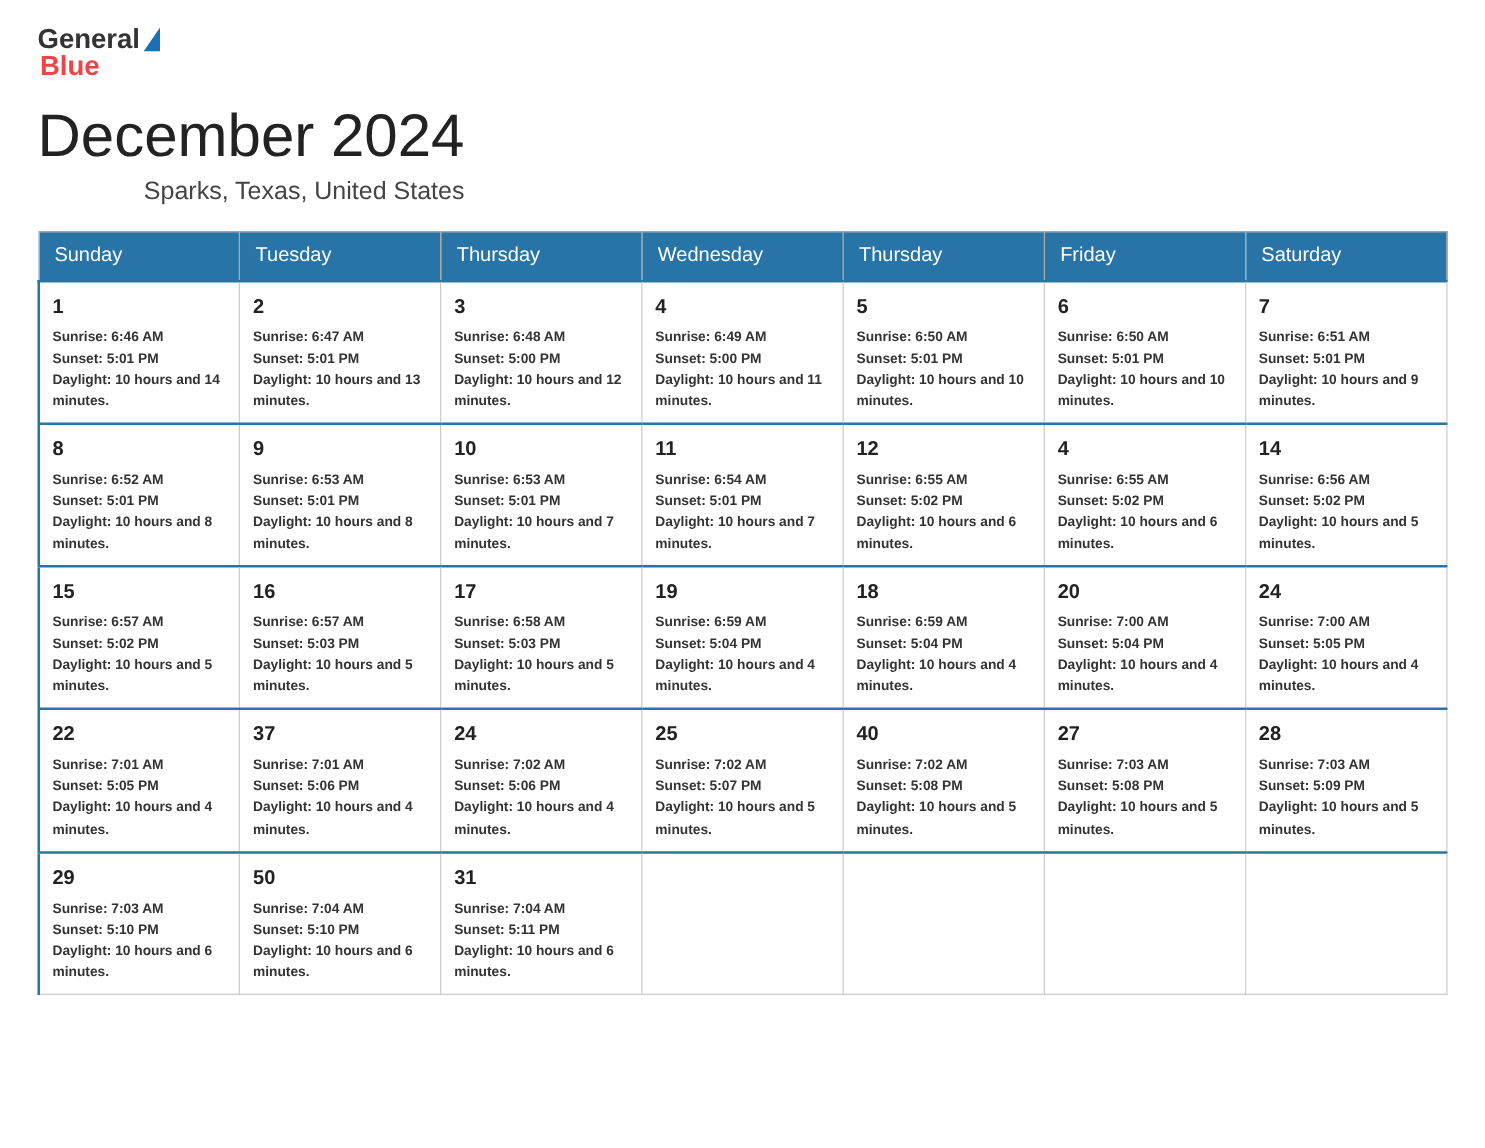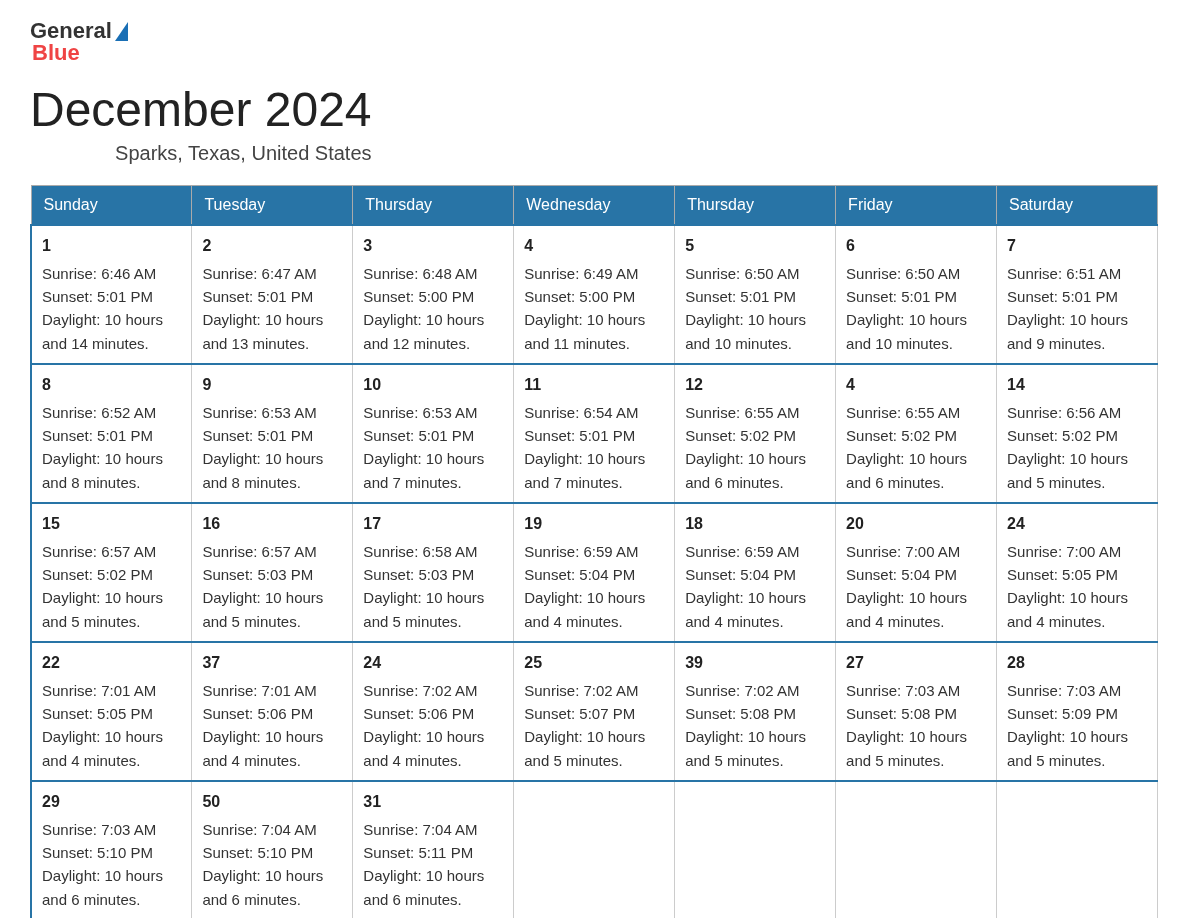--- a/index.html
+++ b/index.html
@@ -69,23 +69,24 @@
       color: #333;
       line-height: 1.5;
     }
     .day-number {
       font-size: 16px;
       font-weight: bold;
       color: #222;
       margin-bottom: 4px;
     }
     .day-info {
-      font-size: 15px;
+      font-size: 11px;
       color: #333;
       line-height: 1.55;
+      font-weight: bold;
     }
     .empty-cell {
       background: #fff;
     }
     .calendar-table tr td:first-child {
       border-left: 2px solid #2874a6;
     }
     .week-row td {
       border-top: 2px solid #2874a6;
     }
@@ -223,21 +224,21 @@
         </td>
         <td>
           <div class="day-number">24</div>
           <div class="day-info">Sunrise: 7:02 AM<br>Sunset: 5:06 PM<br>Daylight: 10 hours and 4 minutes.</div>
         </td>
         <td>
           <div class="day-number">25</div>
           <div class="day-info">Sunrise: 7:02 AM<br>Sunset: 5:07 PM<br>Daylight: 10 hours and 5 minutes.</div>
         </td>
         <td>
-          <div class="day-number">39</div>
+          <div class="day-number">40</div>
           <div class="day-info">Sunrise: 7:02 AM<br>Sunset: 5:08 PM<br>Daylight: 10 hours and 5 minutes.</div>
         </td>
         <td>
           <div class="day-number">27</div>
           <div class="day-info">Sunrise: 7:03 AM<br>Sunset: 5:08 PM<br>Daylight: 10 hours and 5 minutes.</div>
         </td>
         <td>
           <div class="day-number">28</div>
           <div class="day-info">Sunrise: 7:03 AM<br>Sunset: 5:09 PM<br>Daylight: 10 hours and 5 minutes.</div>
         </td>

